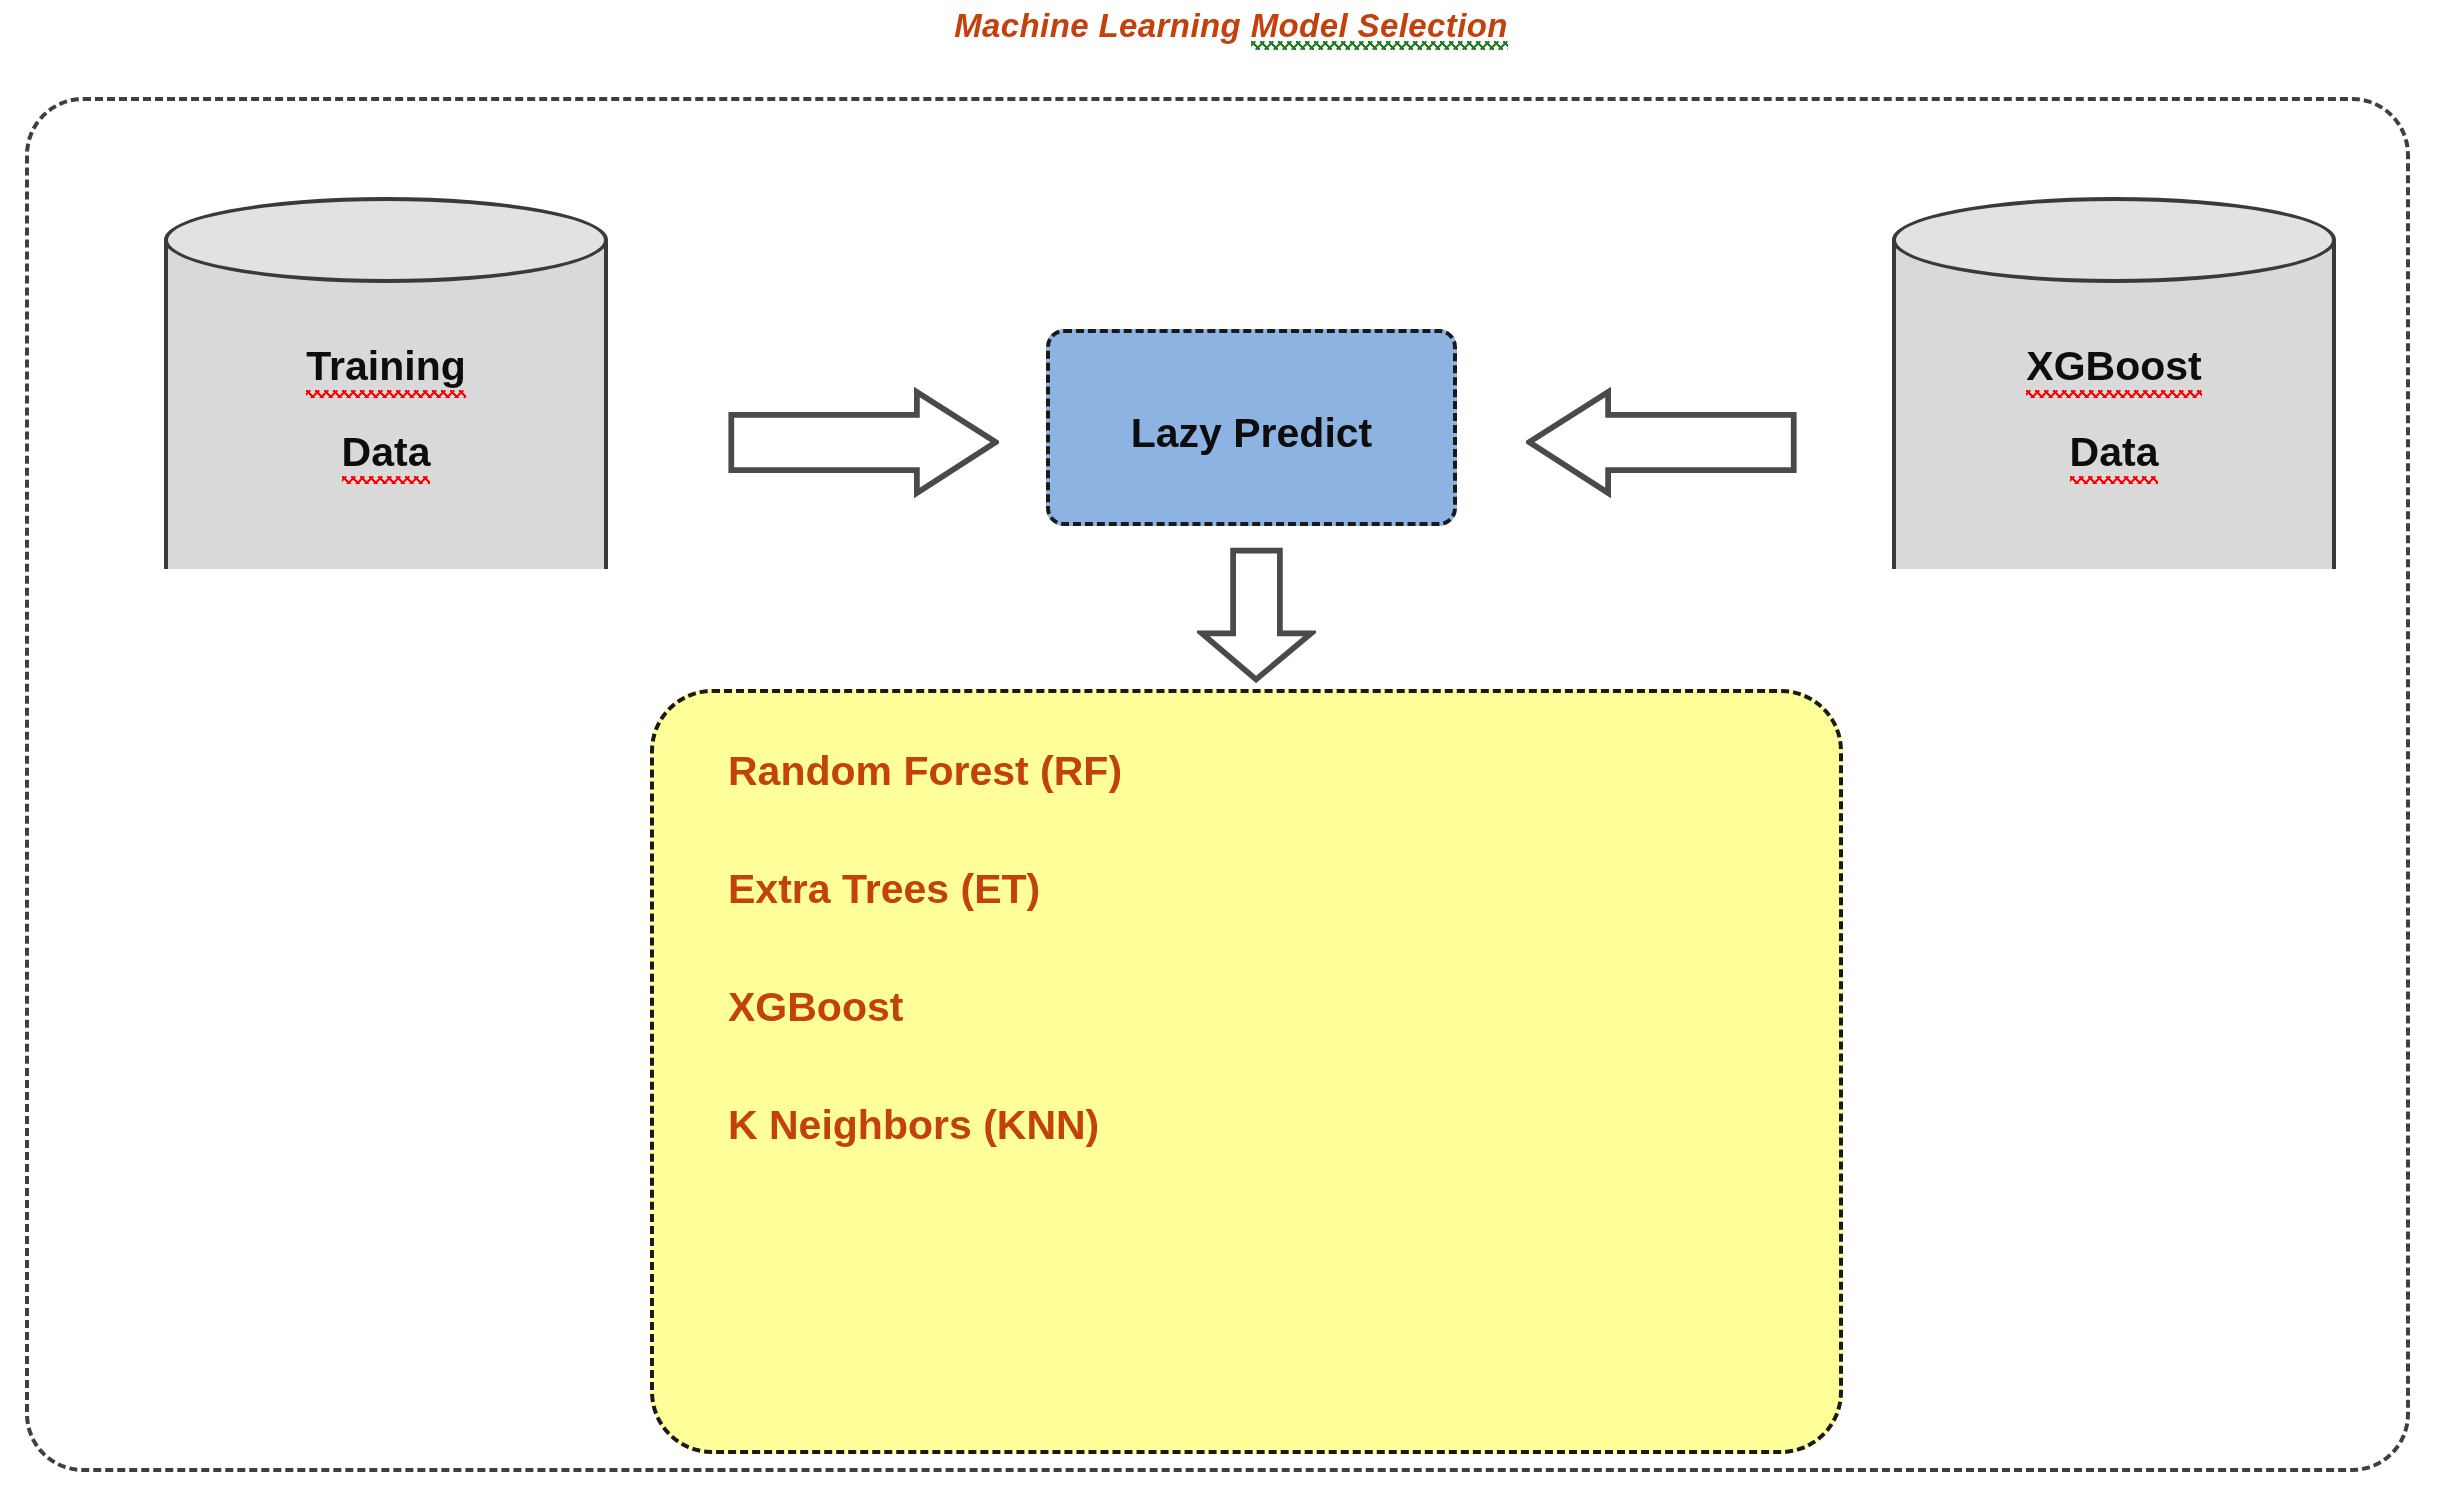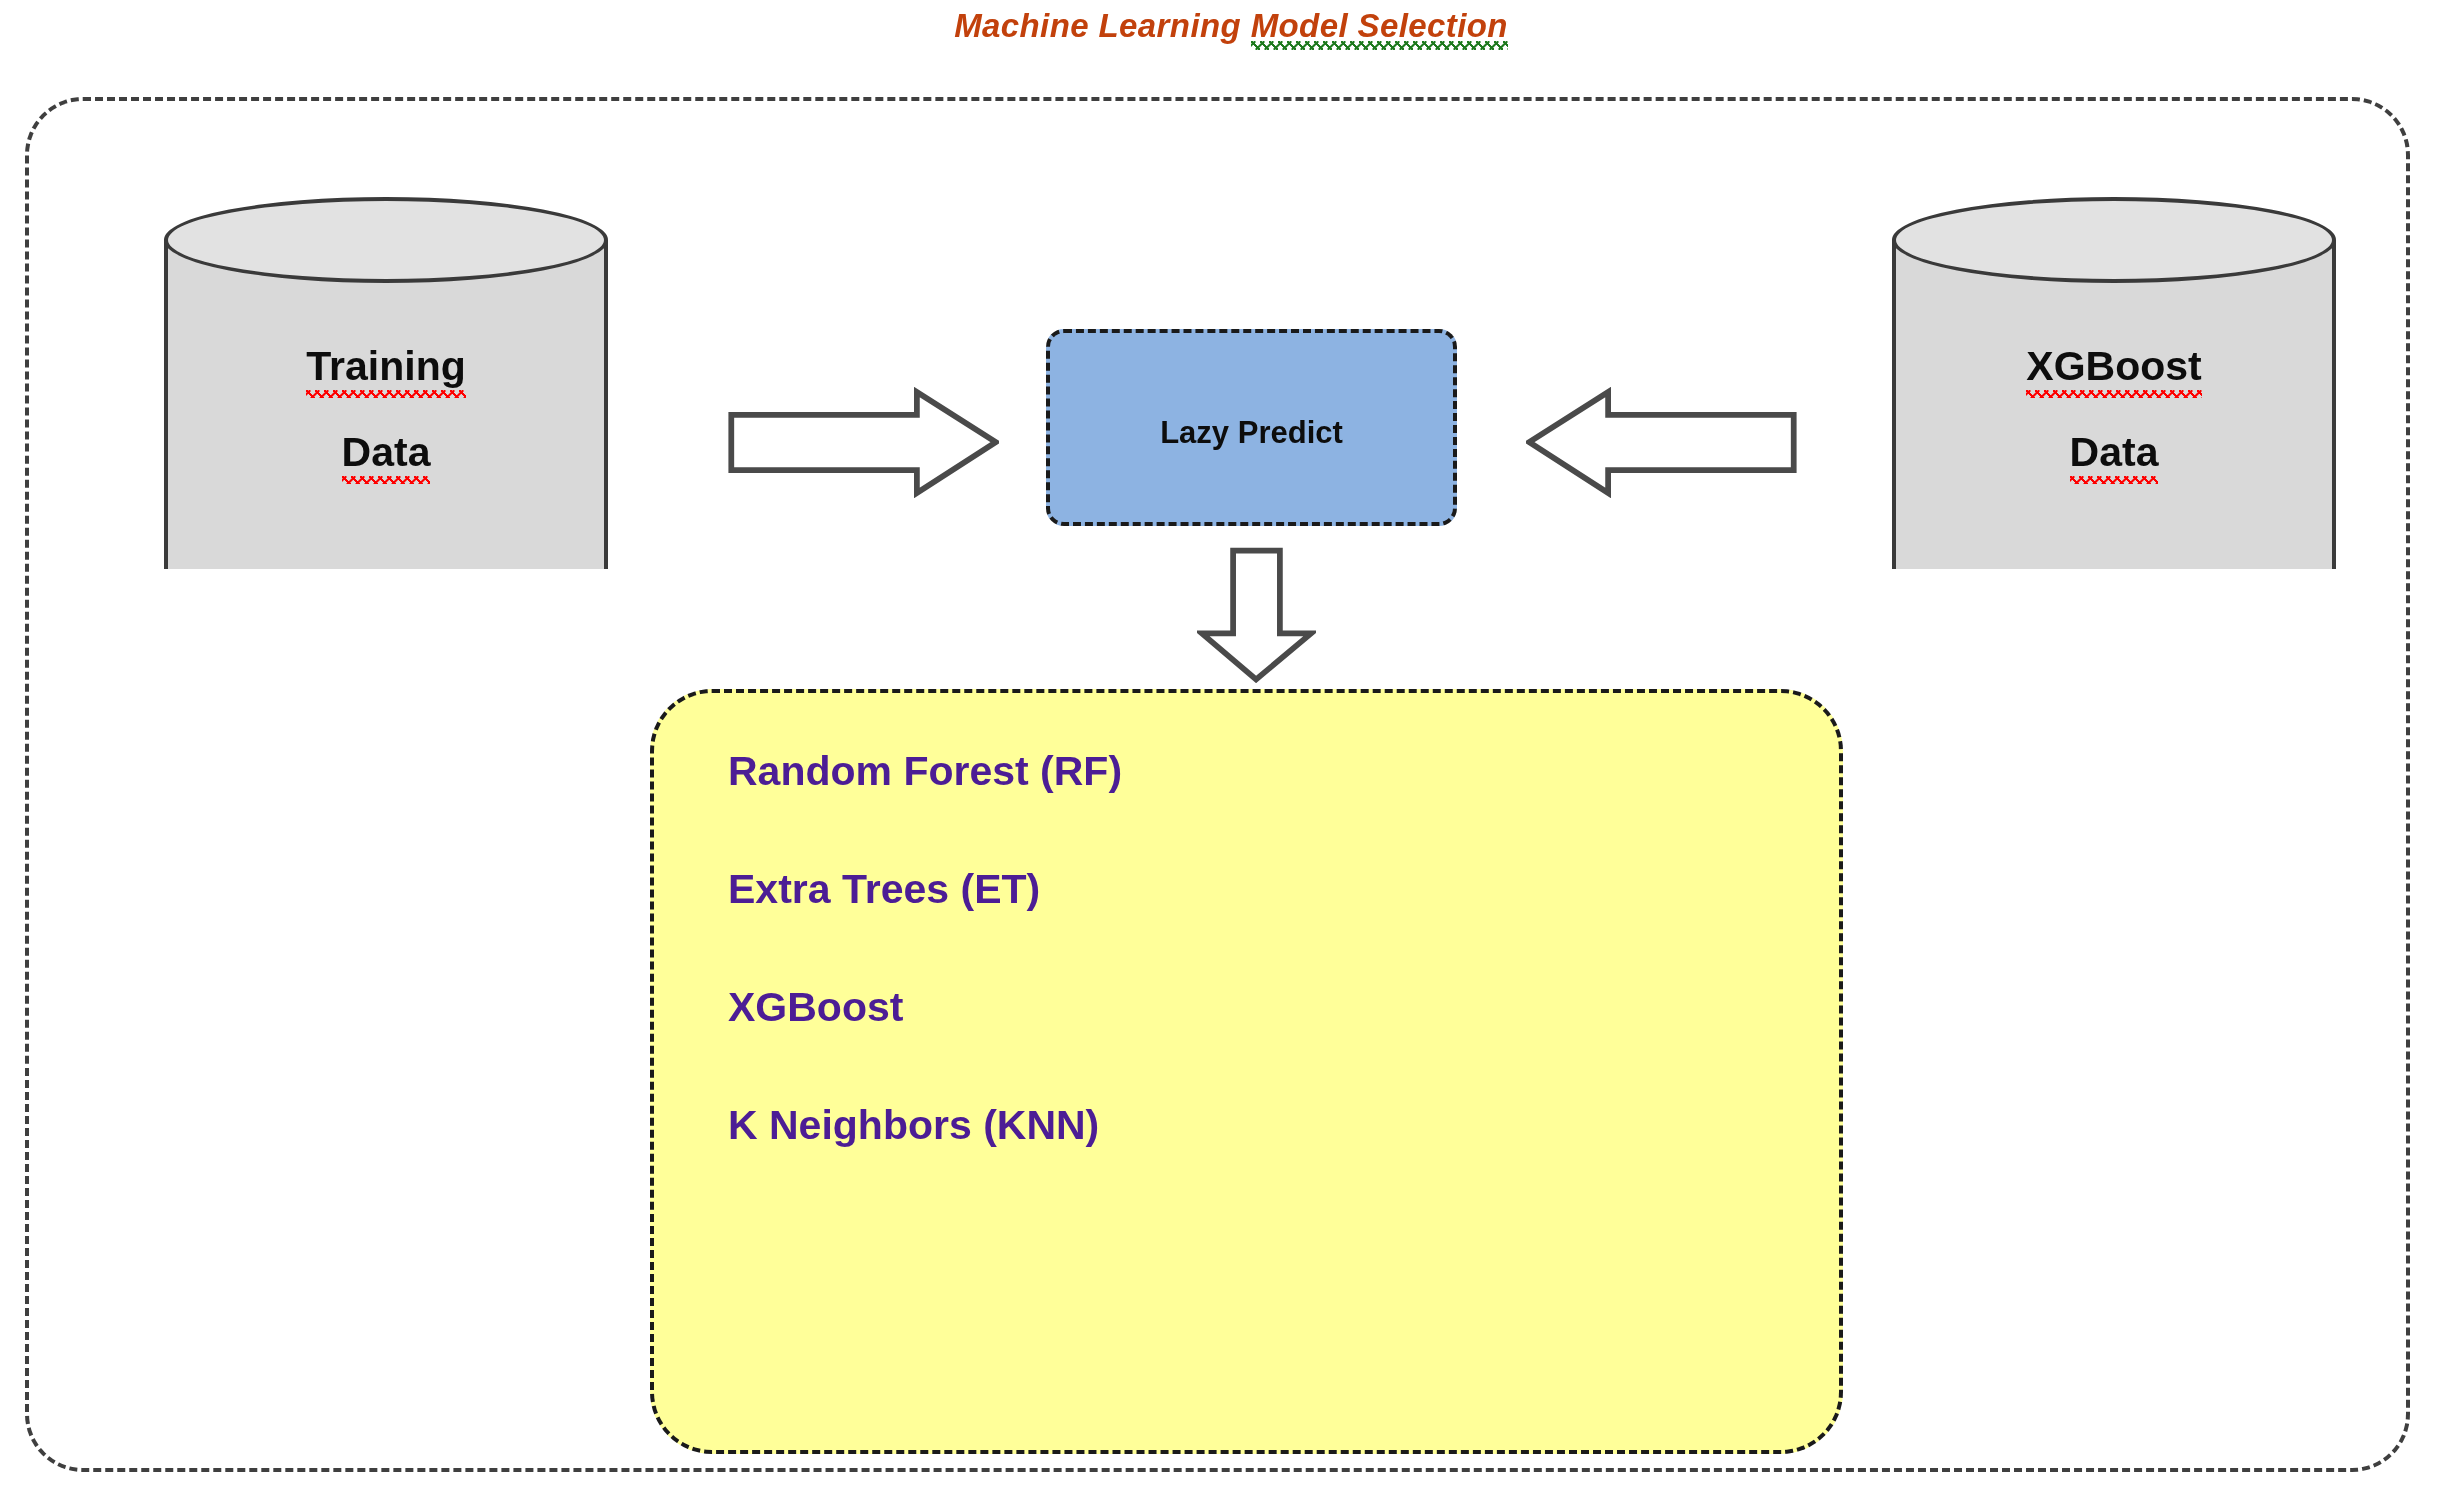--- a/index.html
+++ b/index.html
@@ -151,21 +151,21 @@
     height: 197px;
     box-sizing: border-box;
     background: #8db3e2;
     border: 4.1px dashed #1a1a1a;
     border-radius: 18px;
     display: flex;
     align-items: center;
     justify-content: center;
   }
   #lazy-predict-node .node-label {
-    font-size: 31px;
+    font-size: 41px;
     font-weight: bold;
     color: #0d0d0d;
     margin-top: 11px;
   }
 
   
   .block-arrow { position: absolute; }
   #arrow-train-to-model { left: 728px; top: 387px; width: 271px; height: 111px; }
   #arrow-test-to-model  { left: 1526px; top: 387px; width: 271px; height: 111px; }
   #arrow-model-to-output { left: 1197px; top: 547px; width: 119px; height: 136px; }
@@ -179,21 +179,21 @@
     height: 765px;
     box-sizing: border-box;
     background: #ffff99;
     border: 4.1px dashed #1a1a1a;
     border-radius: 62px;
     padding: 58px 0 0 74px;
   }
   #model-list-box .model-item {
     font-size: 41px;
     font-weight: bold;
-    color: #4c1d95;
+    color: #c2410c;
     line-height: 1.0;
     margin-bottom: 77px;
     white-space: nowrap;
   }
   #model-list-box .model-item:last-child { margin-bottom: 0; }
 </style>
 </head>
 <body>
 
 <div id="diagram-title">

